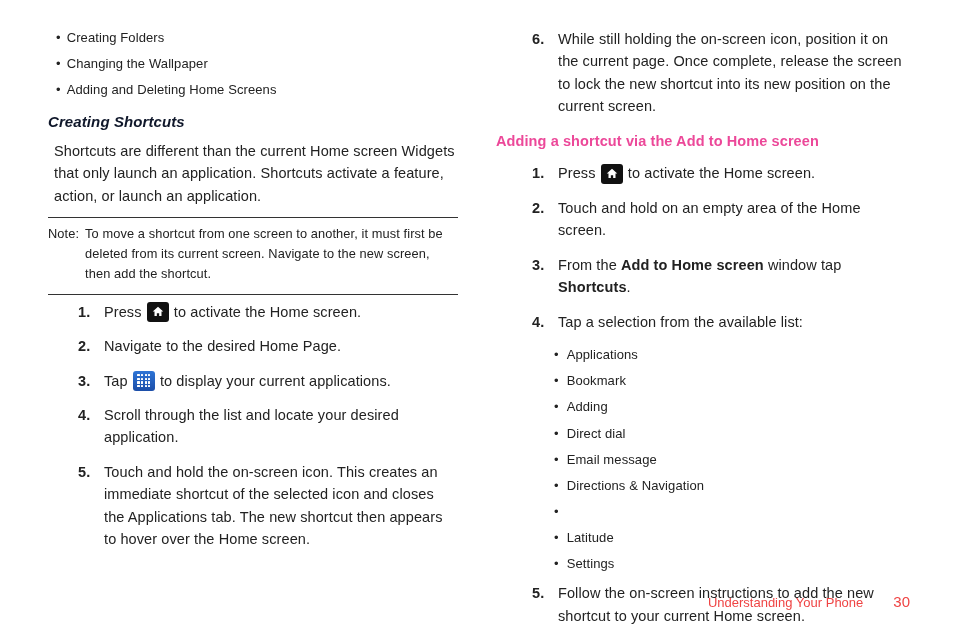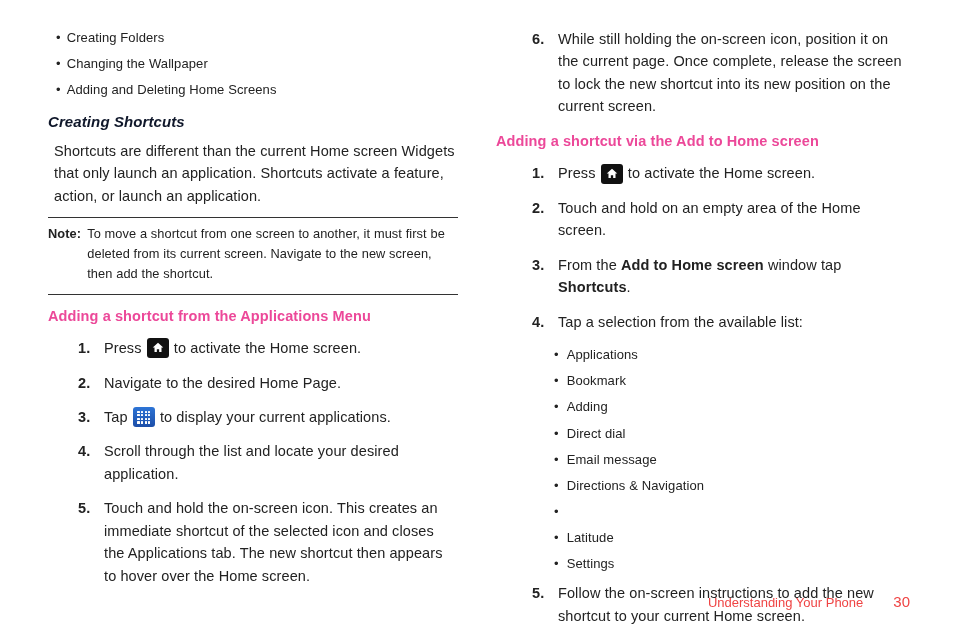--- a/index.html
+++ b/index.html
@@ -41,21 +41,21 @@
     color: #ec4899;
     font-weight: 700;
     font-size: 14.5px;
     margin: 10px 0 10px 0;
   }
 
   .body-p { margin: 4px 0 10px 6px; }
   hr.rule { border: none; border-top: 1.2px solid #333; margin: 10px 0 6px 0; }
 
   .note { font-size: 12.8px; margin: 6px 0 6px 0; display: flex; }
-  .note .label { font-weight: 700; margin-right: 4px; white-space: nowrap; }
+  .note .label { font-weight: 400; margin-right: 4px; white-space: nowrap; }
   .note .txt { margin-left: 2px; padding-left: 0; }
 
   .ol { margin-left: 30px; }
   .ol .item { display: flex; margin-bottom: 12px; align-items: flex-start; }
   .ol .num { font-weight: 700; min-width: 26px; }
   .ol .txt { flex: 1; }
 
   .bullets2 { margin-left: 52px; font-size: 13px; }
   .bullets2 .row { display: flex; margin-bottom: 6px; align-items: flex-start; }
   .bullets2 .dot { margin-right: 8px; }
@@ -129,21 +129,20 @@
     <div class="h-blue-italic">Creating Shortcuts</div>
     <p class="body-p">Shortcuts are different than the current Home screen Widgets that only launch an application. Shortcuts activate a feature, action, or launch an application.</p>
 
     <hr class="rule">
     <div class="note">
       <span class="label">Note:</span>
       <span class="txt">To move a shortcut from one screen to another, it must first be deleted from its current screen. Navigate to the new screen, then add the shortcut.</span>
     </div>
     <hr class="rule">
 
-    <div class="h-blue">Adding a shortcut from the Applications Menu</div>
 
     <div class="ol">
       <div class="item">
         <span class="num">1.</span>
         <span class="txt">
           <span>Press </span><span class="icon home">
               <svg viewBox="0 0 24 24">
                 <path fill="#fff" d="M12 3l9 8h-3v8h-4v-5h-4v5H6v-8H3z"></path>
               </svg>
             </span><span> to activate the Home screen.</span>

